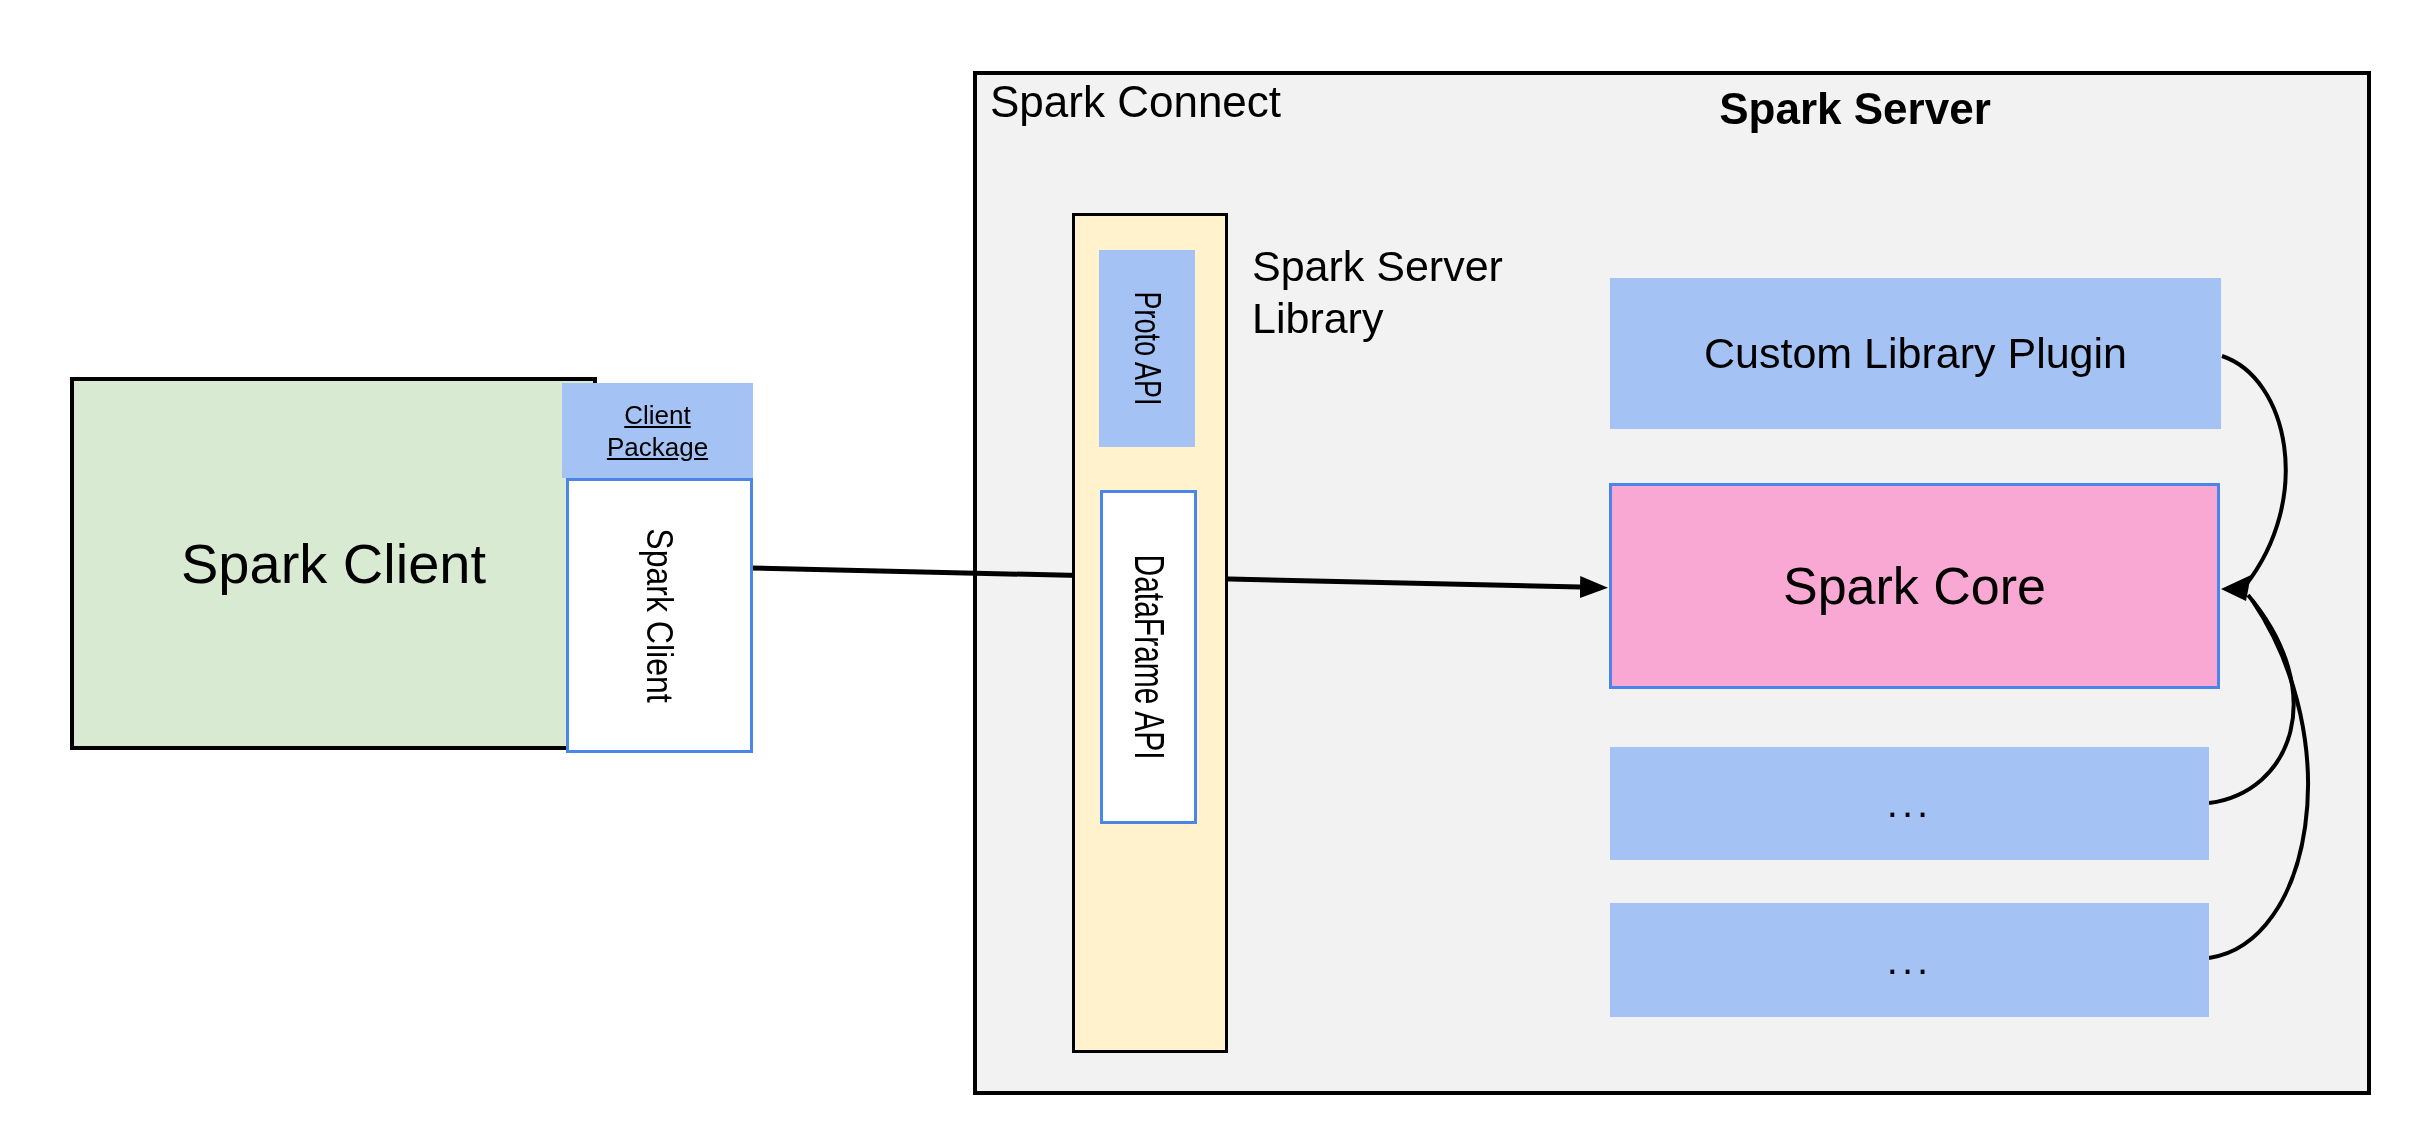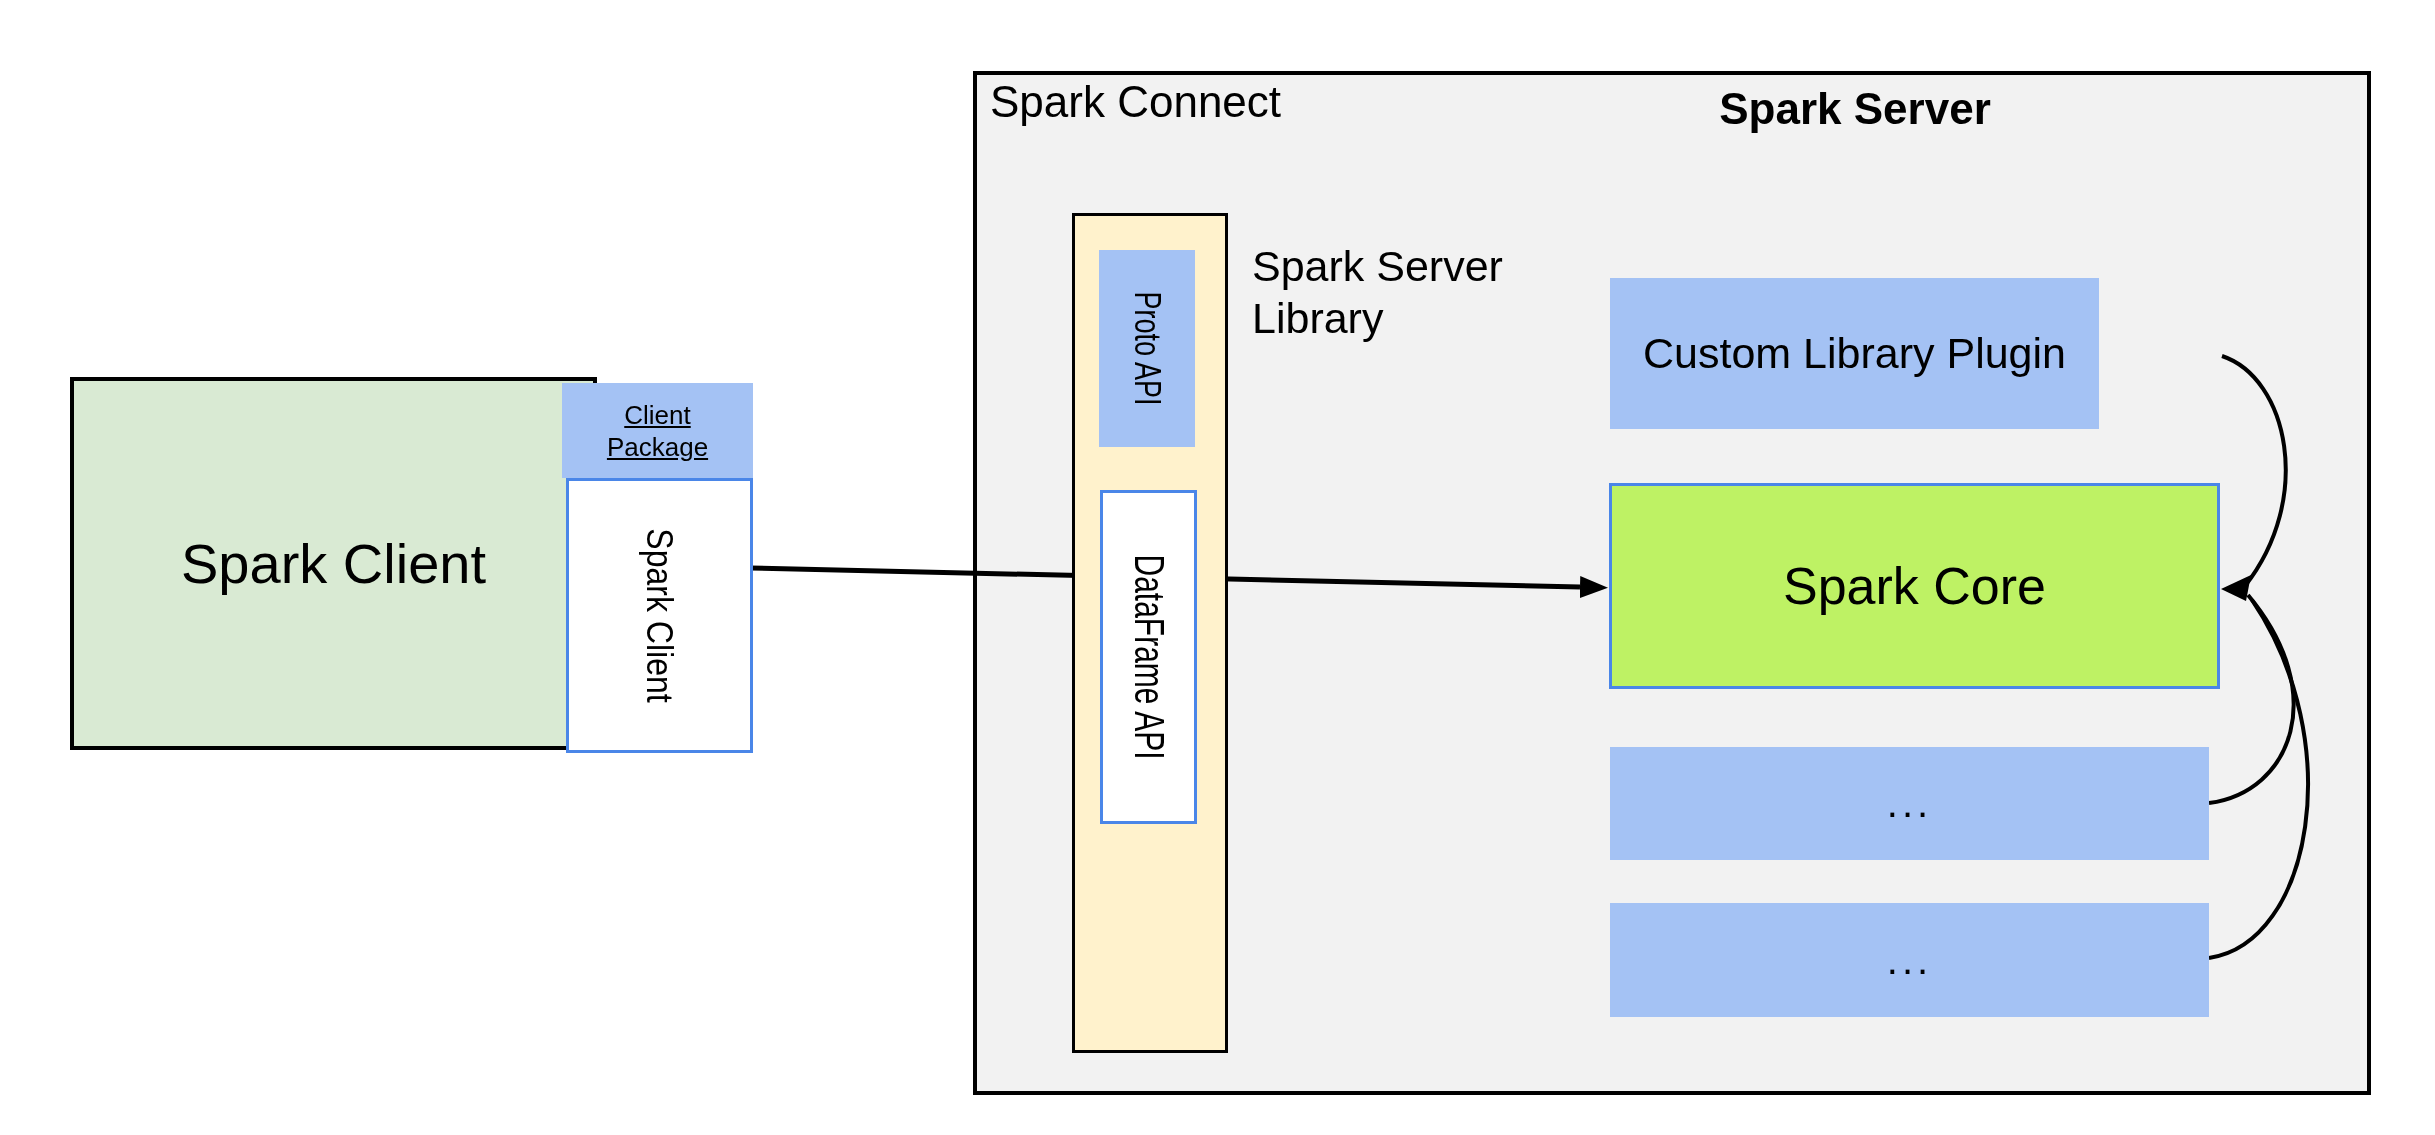--- a/index.html
+++ b/index.html
@@ -38,26 +38,26 @@
   }
   .dataframe-box{
     left:1100px;top:490px;width:97px;height:334px;z-index:3;
     background:#fff;border:3px solid var(--blue_border);
   }
   .vtext{white-space:nowrap;transform:rotate(90deg) scaleY(1.4);}
   .spark-client-box .vtext{font-size:32px;transform:rotate(90deg) scaleY(1.15);}
   .proto-box .vtext{font-size:27px;}
   .dataframe-box .vtext{font-size:30px;}
   .plugin-box{
-    left:1610px;top:278px;width:489px;height:151px;z-index:2;
+    left:1610px;top:278px;width:611px;height:151px;z-index:2;
     background:var(--blue_fill);font-size:43px;
   }
   .core-box{
     left:1609px;top:483px;width:611px;height:206px;z-index:2;
-    background:#bef264;border:3px solid var(--blue_border);font-size:52px;
+    background:#f9a8d4;border:3px solid var(--blue_border);font-size:52px;
   }
   .dots-box{
     width:599px;height:113px;left:1610px;z-index:2;
     background:var(--blue_fill);font-size:40px;letter-spacing:4px;
   }
   .dots-box.first{top:747px;}
   .dots-box.second{top:903px;height:114px;}
   
   .label{z-index:3;}
   .connect-api-label{

